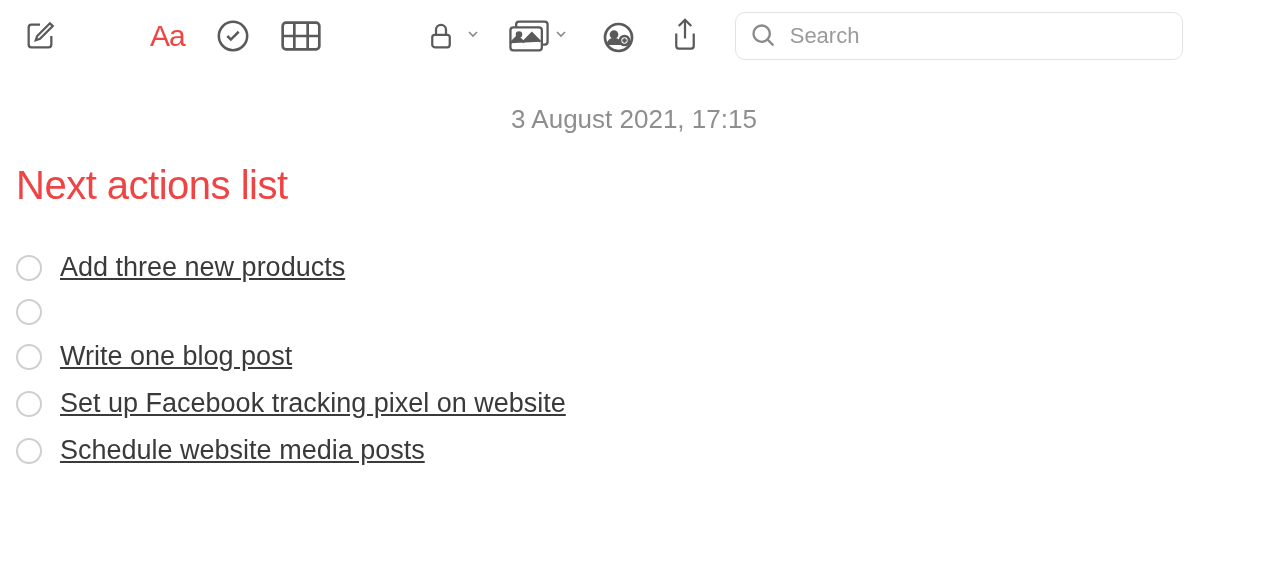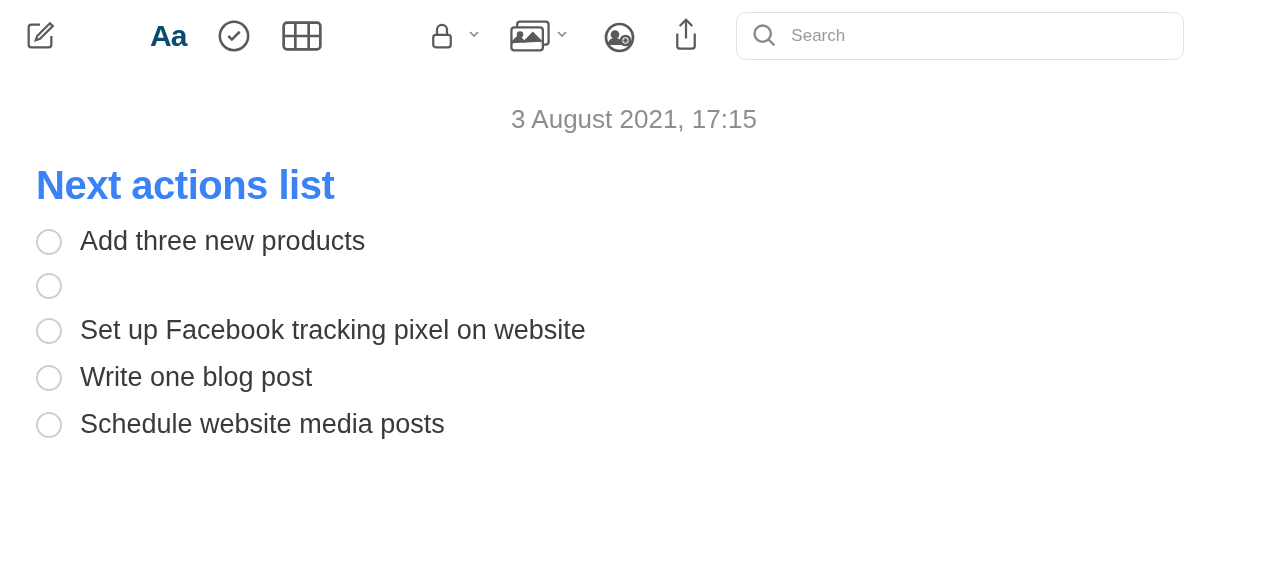--- a/index.html
+++ b/index.html
@@ -64,43 +64,43 @@
       height: 48px;
       padding: 0 14px;
       gap: 12px;
     }
     .search-field svg {
       color: #8a8a8a;
     }
     .search-input {
       border: none;
       outline: none;
-      font-size: 17px;
+      font-size: 22px;
       color: #333;
       flex: 1;
       background: transparent;
     }
     .search-input::placeholder {
       color: #9a9a9a;
     }
     .content {
-      padding: 0 36px;
+      padding: 0 16px;
     }
     .timestamp {
       text-align: center;
       font-size: 26px;
       color: #8e8e8e;
       margin-top: 32px;
       margin-bottom: 28px;
     }
     .note-title {
       font-size: 40px;
-      font-weight: 700;
-      color: #3b82f6;
-      margin-bottom: 18px;
+      font-weight: 400;
+      color: #ef4444;
+      margin-bottom: 44px;
       letter-spacing: -0.5px;
     }
     .checklist {
       display: flex;
       flex-direction: column;
       gap: 16px;
     }
     .checklist-item {
       display: flex;
       align-items: center;
@@ -111,25 +111,26 @@
       height: 26px;
       border: 2px solid #cfcfcf;
       border-radius: 50%;
       cursor: pointer;
       flex-shrink: 0;
     }
     .checklist-text {
       font-size: 27px;
       color: #3a3a3a;
       font-weight: 450;
+      text-decoration: underline;
     }
     .aa-text {
       font-size: 30px;
-      font-weight: 700;
-      color: #0c4a6e;
+      font-weight: 400;
+      color: #ef4444;
       cursor: pointer;
       letter-spacing: -1px;
     }
   </style>
 </head>
 <body>
 
 <div class="toolbar">
   <div class="toolbar-icon">
     <svg width="34" height="34" viewBox="0 0 24 24" stroke-width="1.6">
@@ -231,24 +232,24 @@
   <div class="checklist">
     <div class="checklist-item">
       <div class="checkbox"></div>
       <span class="checklist-text">Add three new products</span>
     </div>
     <div class="checklist-item">
       <div class="checkbox"></div>
     </div>
     <div class="checklist-item">
       <div class="checkbox"></div>
+      <span class="checklist-text">Write one blog post</span>
+    </div>
+    <div class="checklist-item">
+      <div class="checkbox"></div>
       <span class="checklist-text">Set up Facebook tracking pixel on website</span>
     </div>
     <div class="checklist-item">
       <div class="checkbox"></div>
-      <span class="checklist-text">Write one blog post</span>
-    </div>
-    <div class="checklist-item">
-      <div class="checkbox"></div>
       <span class="checklist-text">Schedule website media posts</span>
     </div>
   </div>
 </div>
 
 </body></html>

